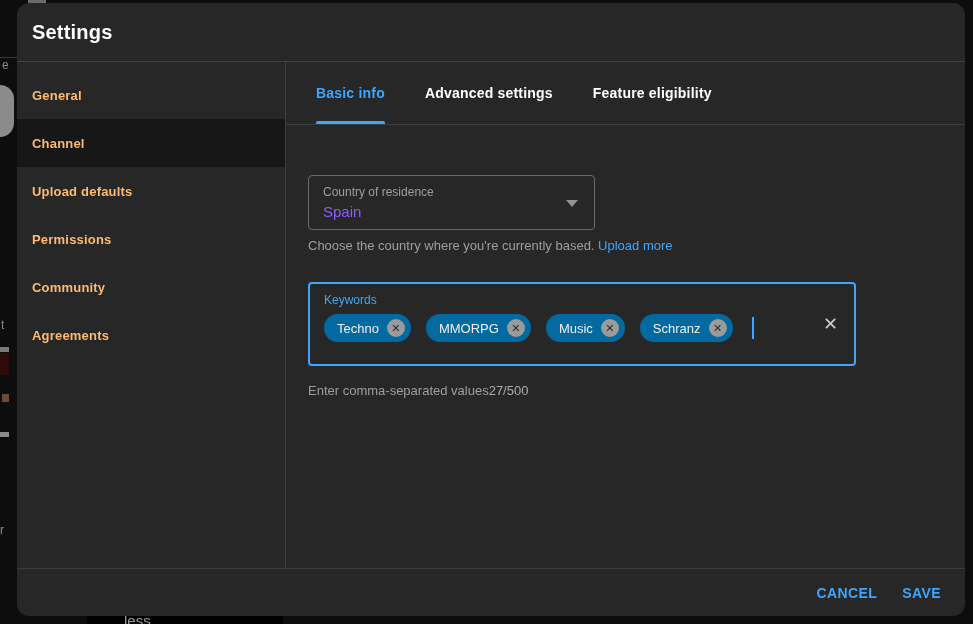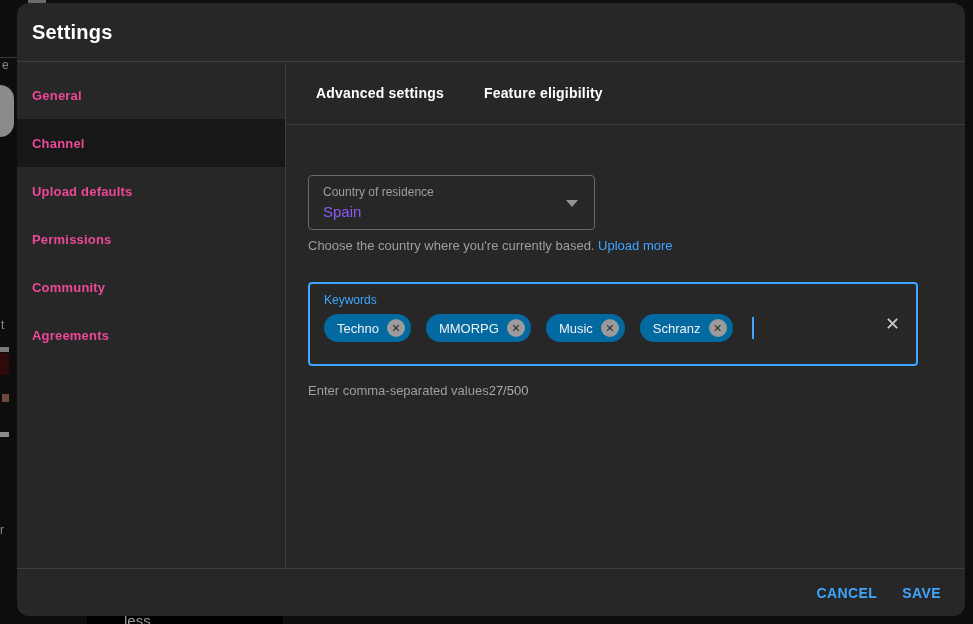--- a/index.html
+++ b/index.html
@@ -29,21 +29,21 @@
     display:flex; align-items:center; padding-left:15px;
   }
   .dialog-title { color:#fff; font-size:20px; font-weight:700; letter-spacing:.2px; }
 
   .dialog-body { flex:1 1 auto; display:flex; min-height:0; }
 
   
   .sidebar { width:269px; flex:0 0 269px; border-right:1px solid #3d3d3d; padding-top:9px; }
   .sidebar-item {
     height:48px; display:flex; align-items:center; padding-left:15px;
-    color:#ec4899; font-size:13px; font-weight:700; cursor:pointer; letter-spacing:.2px;
+    color:#fdba74; font-size:13px; font-weight:700; cursor:pointer; letter-spacing:.2px;
   }
   .sidebar-item.active { background:#171717; }
 
   
   .content { flex:1 1 auto; display:flex; flex-direction:column; min-width:0; }
   .tabbar { height:63px; flex:0 0 63px; border-bottom:1px solid #3d3d3d; display:flex; padding-left:30px; }
   .tab {
     position:relative; height:100%; display:flex; align-items:center;
     margin-right:40px; font-size:14px; font-weight:700; color:#ffffff; cursor:pointer; letter-spacing:.2px;
   }
@@ -65,21 +65,21 @@
   .caret-down {
     position:absolute; right:16px; top:24px; width:0; height:0;
     border-left:6px solid transparent; border-right:6px solid transparent;
     border-top:7px solid #949494;
   }
   .country-helper { margin-top:8px; font-size:13px; color:#9e9e9e; }
   .learn-more { color:#3ea6ff; text-decoration:none; cursor:pointer; }
 
   
   .keywords-box {
-    position:relative; margin-top:29px; width:610px; height:84px;
+    position:relative; margin-top:29px; width:548px; height:84px;
     border:2px solid #3ea6ff; border-radius:4px; padding:9px 14px; cursor:text;
   }
   .keywords-label { font-size:12px; color:#3ea6ff; }
   .chips-row { display:flex; align-items:center; margin-top:7px; }
   .chip {
     height:28px; background:#0369a1; border-radius:14px;
     display:flex; align-items:center; padding:0 6px 0 13px;
     color:#f1f1f1; font-size:13px; margin-right:15px; white-space:nowrap;
   }
   .chip-remove {
@@ -153,20 +153,24 @@
           <span>Community</span>
         </div>
         <div class="sidebar-item">
           <span>Agreements</span>
         </div>
       </div>
 
       <div class="content">
 
         <div class="tabbar">
+          <div class="tab active">
+            <span>Basic info</span>
+            <div class="tab-underline"></div>
+          </div>
           <div class="tab">
             <span>Advanced settings</span>
           </div>
           <div class="tab">
             <span>Feature eligibility</span>
           </div>
         </div>
 
         <div class="pane">
 

